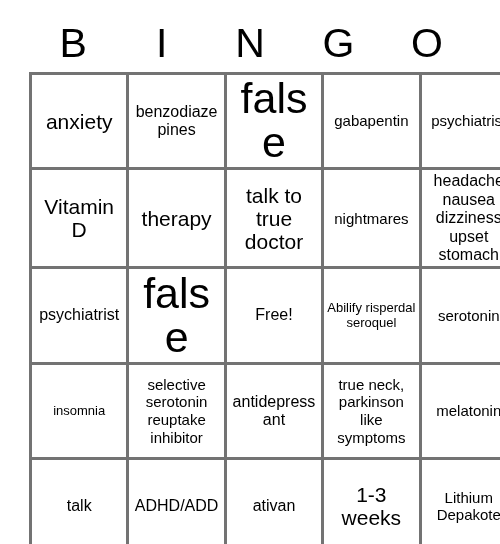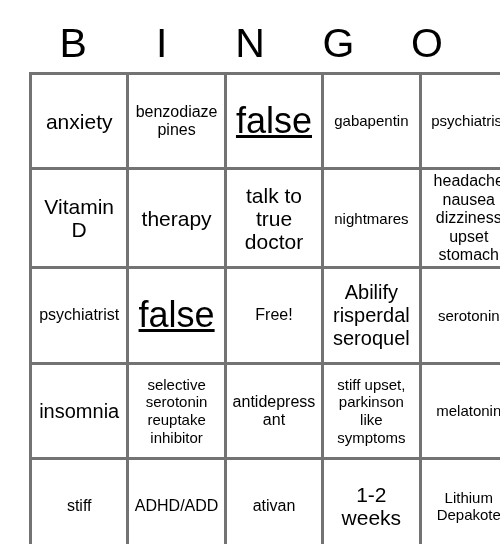--- a/index.html
+++ b/index.html
@@ -56,24 +56,24 @@
     word-wrap: break-word;
   }
   .cell-text {
     display: block;
     line-height: 1.06;
   }
 
   
   .sz-xs  { font-size: 16px;  line-height: 1.15; }
   .sz-sm  { font-size: 15px;  line-height: 1.18; }
-  .sz-md  { font-size: 20px;  line-height: 1.14; }
+  .sz-md  { font-size: 13px;  line-height: 1.14; }
   .sz-lg  { font-size: 21px;  line-height: 1.10; }
   .sz-xl  { font-size: 16px;  line-height: 1.06; }
-  .sz-xxl { font-size: 36px;  line-height: 1.02; text-decoration: underline; }
+  .sz-xxl { font-size: 43px;  line-height: 1.02; }
 </style>
 </head>
 <body>
 
 <div id="card">
 
   <div id="header">
     <div class="header-cell">B</div>
     <div class="header-cell">I</div>
     <div class="header-cell">N</div>
@@ -138,38 +138,38 @@
         <td>
             <span class="cell-text sz-md">insomnia</span>
           </td>
         <td>
             <span class="cell-text sz-sm">selective serotonin reuptake inhibitor</span>
           </td>
         <td>
             <span class="cell-text sz-xs">antidepressant</span>
           </td>
         <td>
-            <span class="cell-text sz-sm">stiff upset, parkinson like symptoms</span>
+            <span class="cell-text sz-sm">true neck, parkinson like symptoms</span>
           </td>
         <td>
             <span class="cell-text sz-sm">melatonin</span>
           </td>
       </tr>
       <tr>
         <td>
-            <span class="cell-text sz-xl">stiff</span>
+            <span class="cell-text sz-xl">talk</span>
           </td>
         <td>
             <span class="cell-text sz-xs">ADHD/ADD</span>
           </td>
         <td>
             <span class="cell-text sz-xl">ativan</span>
           </td>
         <td>
-            <span class="cell-text sz-lg">1-2 weeks</span>
+            <span class="cell-text sz-lg">1-3 weeks</span>
           </td>
         <td>
             <span class="cell-text sz-sm">Lithium Depakote</span>
           </td>
       </tr>
     </tbody>
   </table>
 
 </div>
 

